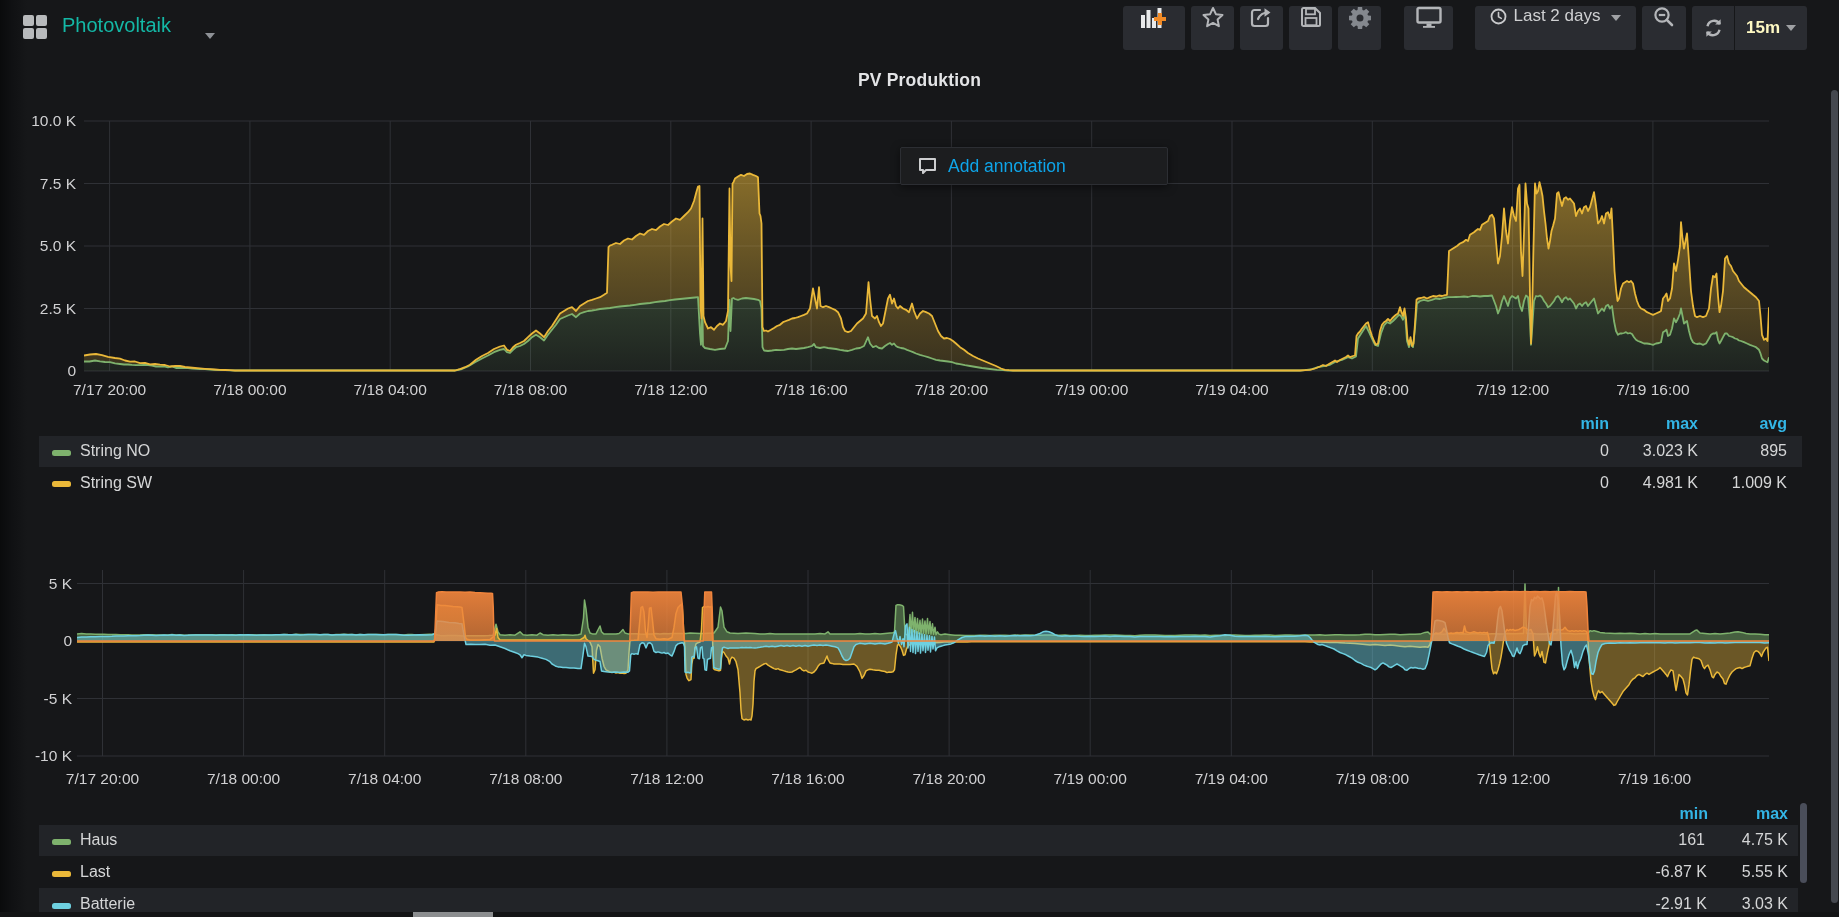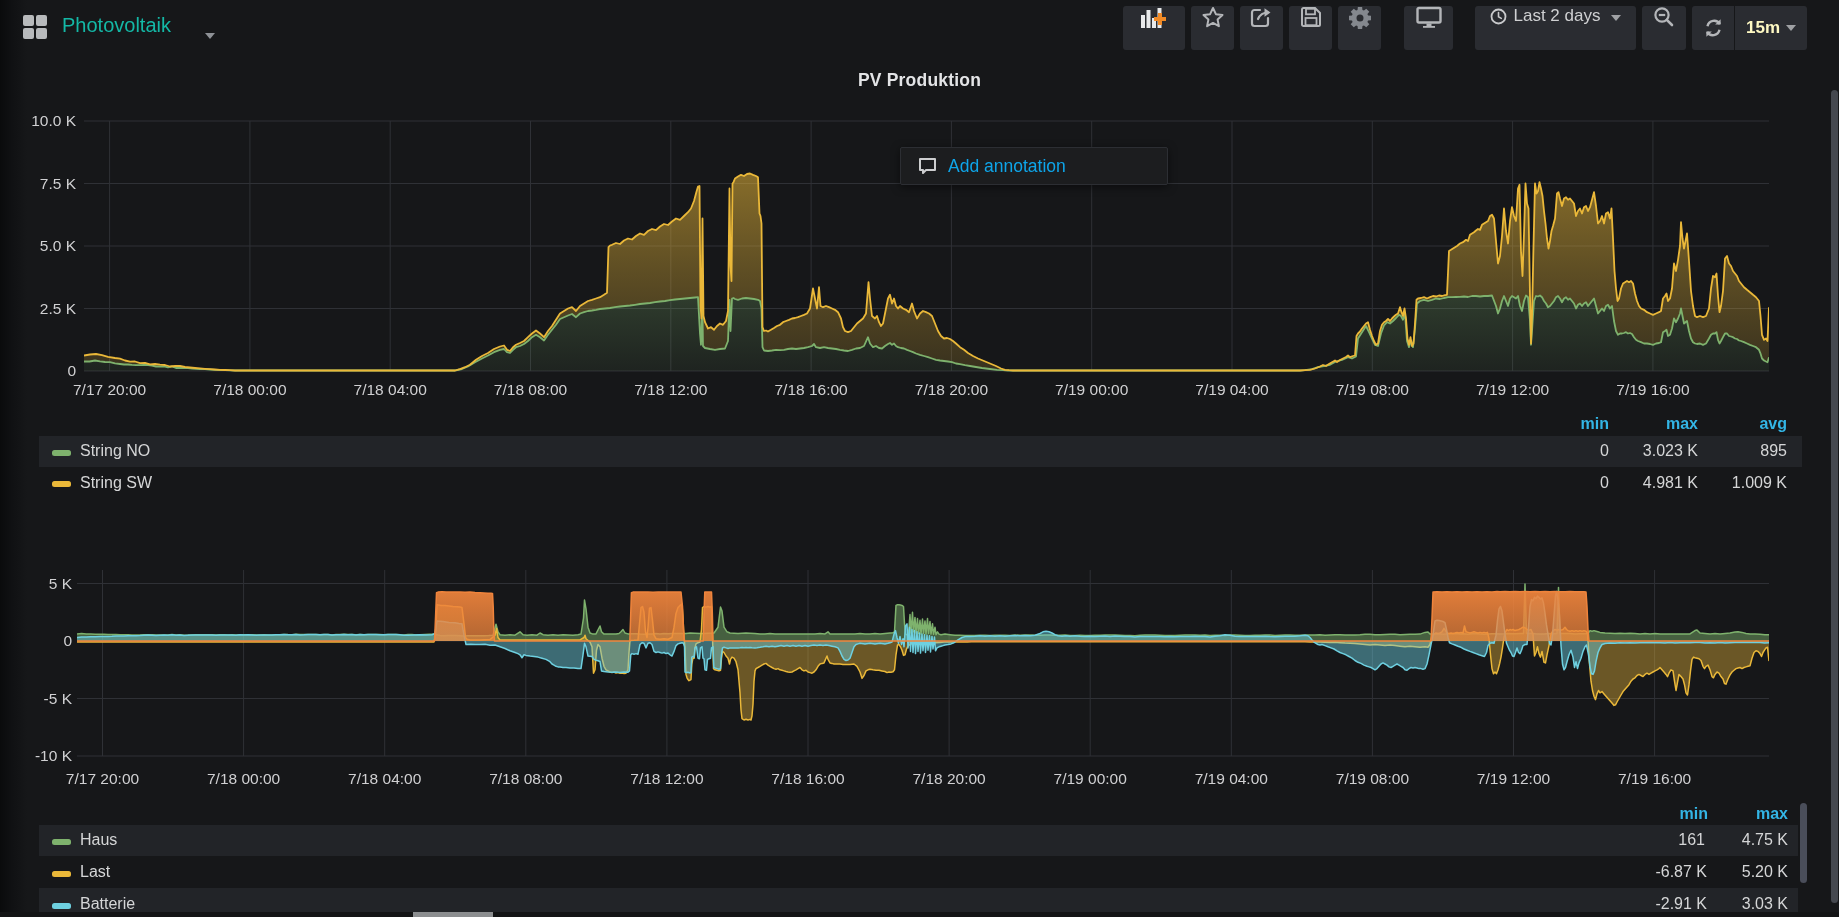--- a/index.html
+++ b/index.html
@@ -242,21 +242,21 @@
 <div class="lhdr" style="position:absolute;top:8px;right:131px;">min</div>
 <div class="lhdr" style="position:absolute;top:8px;right:51px;">max</div>
 <div style="position:absolute;left:39px;top:28px;width:1759px;height:31px;background:#222428;"></div>
 <div class="dash" style="top:42px;background:#7eb26d;"></div>
 <div class="lname" style="top:34px;">Haus</div>
 <div class="lval" style="top:34px;right:134px;">161</div>
 <div class="lval" style="top:34px;right:51px;">4.75 K</div>
 <div class="dash" style="top:74px;background:#eab839;"></div>
 <div class="lname" style="top:66px;">Last</div>
 <div class="lval" style="top:66px;right:132px;">-6.87 K</div>
-<div class="lval" style="top:66px;right:51px;">5.20 K</div>
+<div class="lval" style="top:66px;right:51px;">5.55 K</div>
 <div style="position:absolute;left:39px;top:91px;width:1759px;height:29px;background:#222428;"></div>
 <div class="dash" style="top:106px;background:#6ed0e0;"></div>
 <div class="lname" style="top:98px;">Batterie</div>
 <div class="lval" style="top:98px;right:132px;">-2.91 K</div>
 <div class="lval" style="top:98px;right:51px;">3.03 K</div>
 <div style="position:absolute;left:1800px;top:6px;width:7px;height:80px;border-radius:4px;background:#4a4e5a;"></div>
 </div>
 <div style="position:absolute;left:1831px;top:90px;width:7px;height:813px;border-radius:4px;background:#45484f;"></div>
 <div style="position:absolute;left:0px;top:912px;width:1839px;height:5px;background:#131415;"></div>
 <div style="position:absolute;left:413px;top:912px;width:80px;height:5px;background:#8c8e90;"></div>

